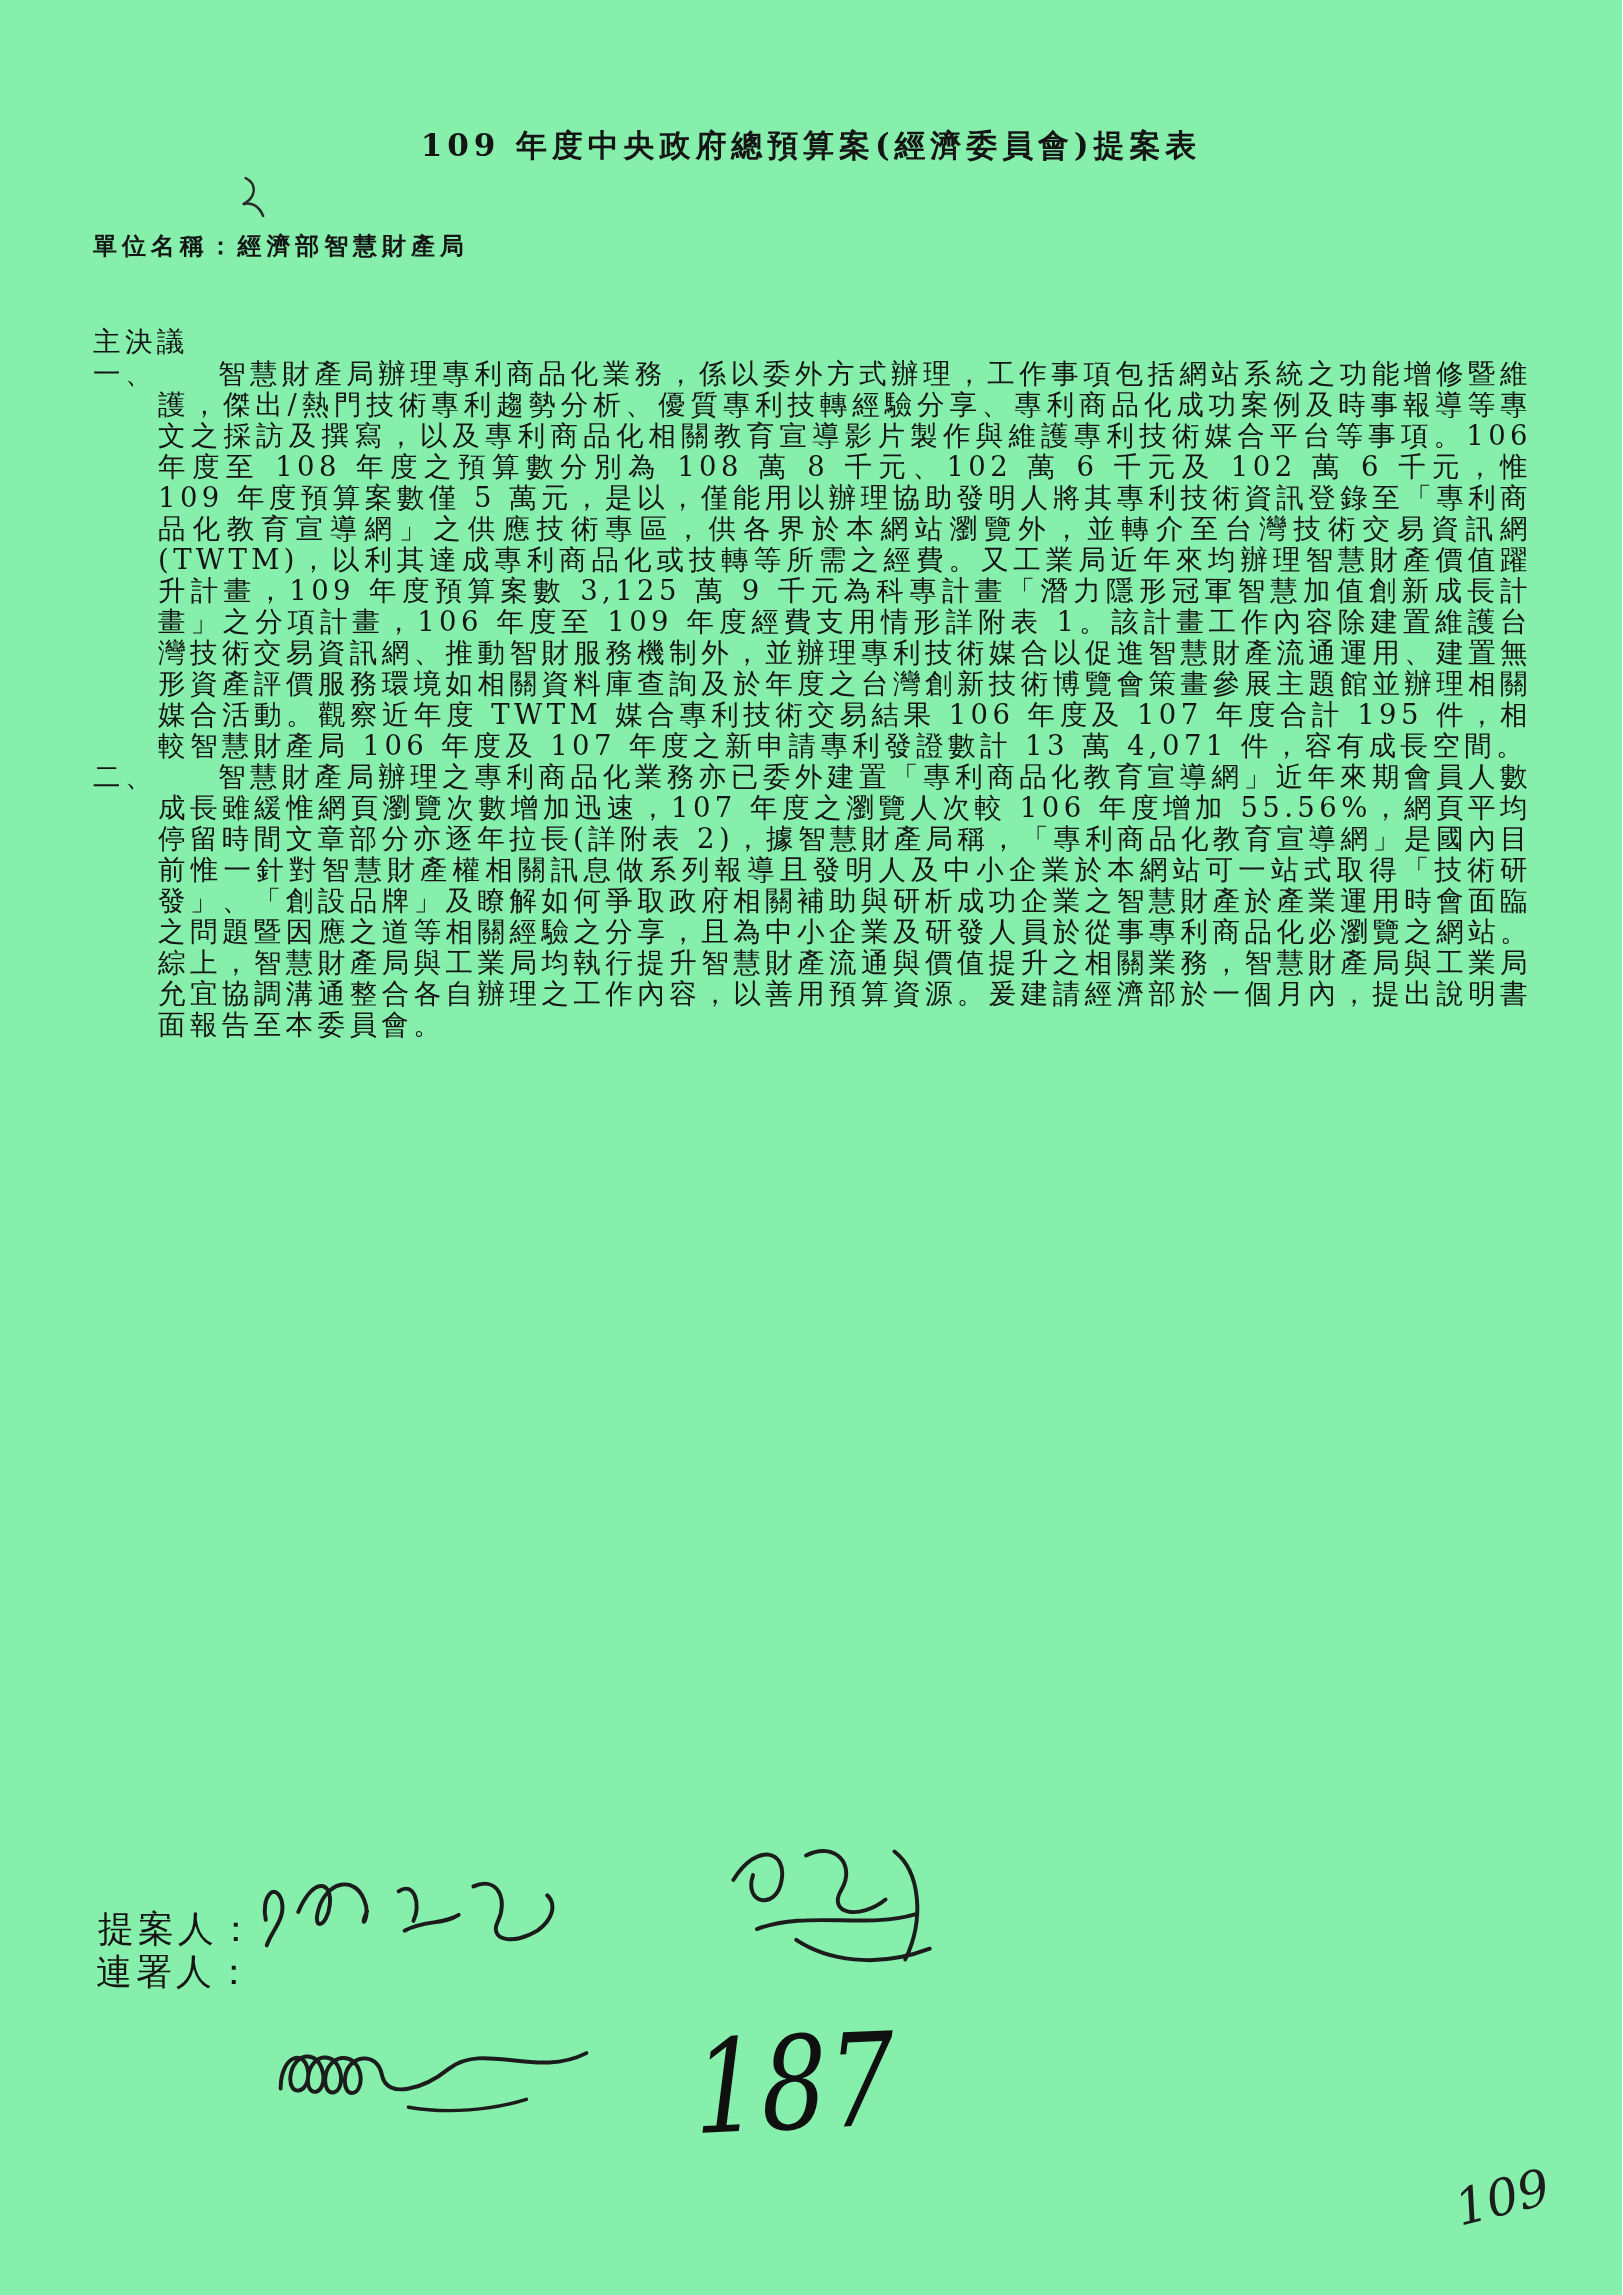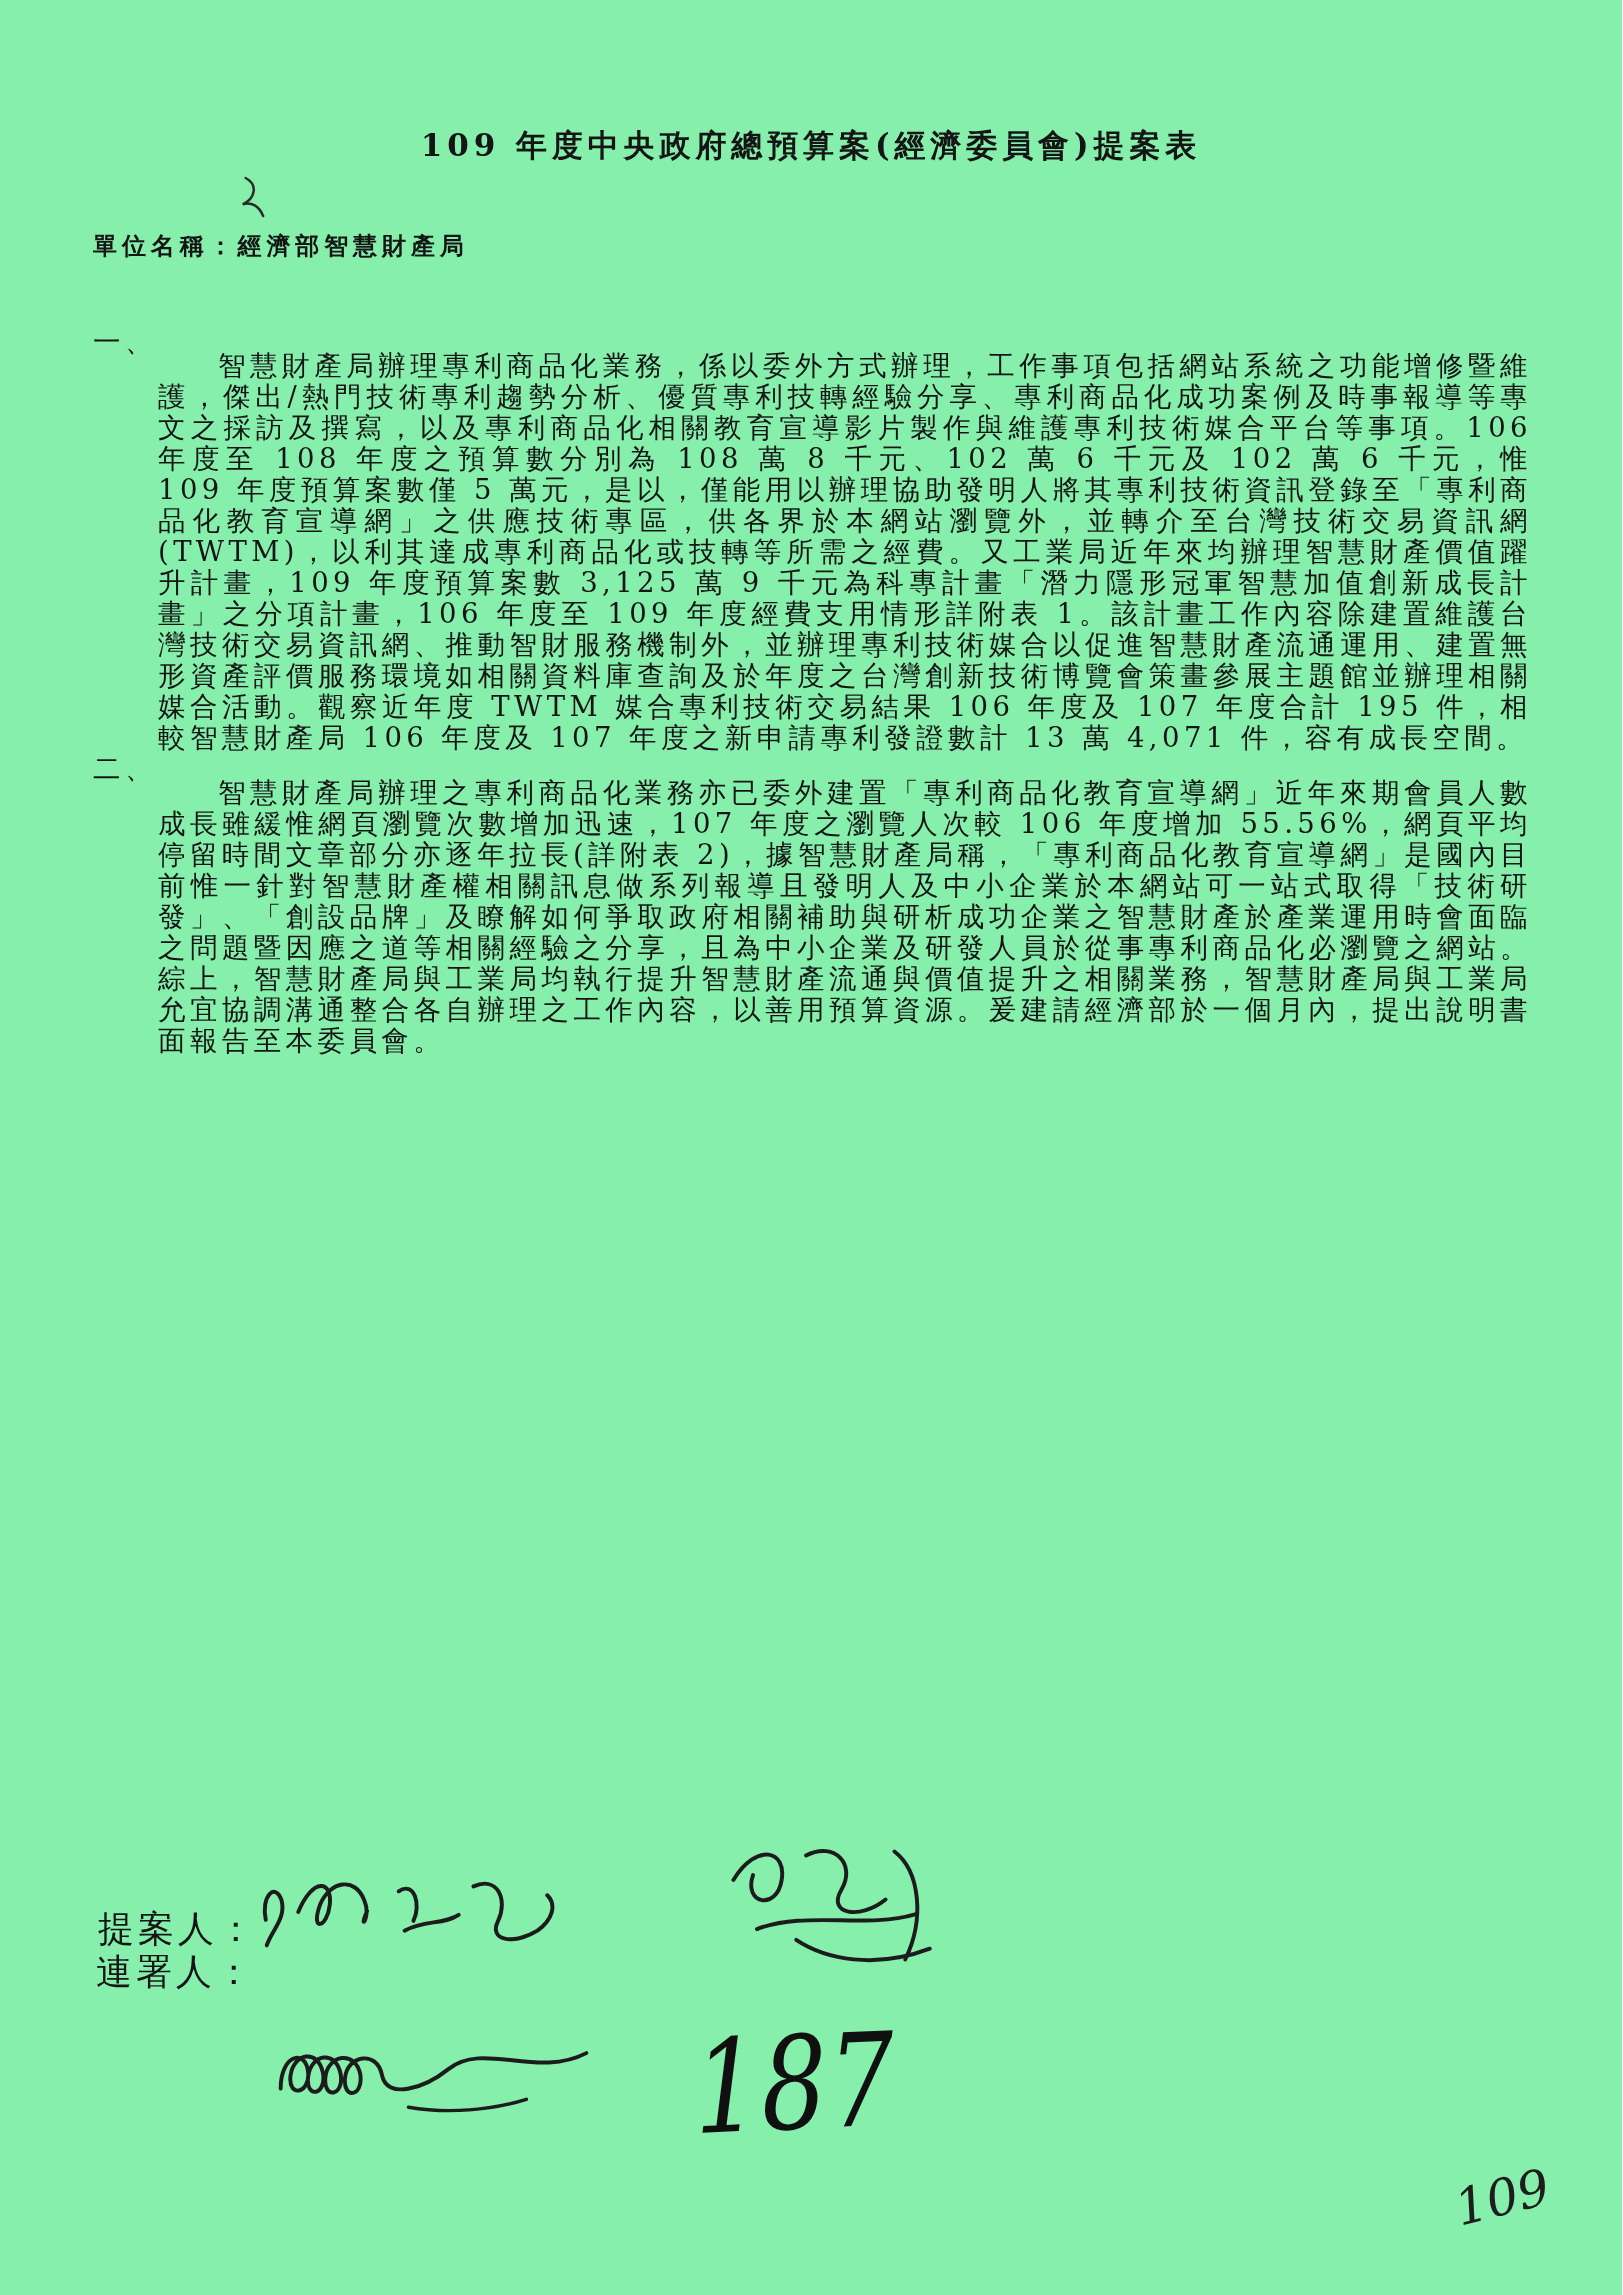--- a/index.html
+++ b/index.html
@@ -54,21 +54,20 @@
     display: flex;
     align-items: flex-start;
   }
   .item-label {
     flex: 0 0 65px;
   }
   .item-text {
     flex: 1;
     text-indent: 60px;
     text-align: justify;
-    margin-top: 24px;
   }
   .sig-label {
     position: absolute;
     font-size: 36px;
     letter-spacing: 3.9px;
     white-space: nowrap;
   }
   .proposer-label { left: 98px; top: 1905px; }
   .cosigner-label { left: 96px; top: 1948px; }
   .sig {
@@ -116,20 +115,21 @@
 
   <svg class="hw-mark" width="39" height="49" viewBox="0 0 80 100">
     <path d="M32,10 C58,24 52,52 26,64 C44,58 60,68 68,88" fill="none" stroke="#2a2a2a" stroke-width="5" stroke-linecap="round"></path>
   </svg>
 
   <div class="doc-title">109 年度中央政府總預算案(經濟委員會)提案表</div>
 
   <div class="unit-name">單位名稱：經濟部智慧財產局</div>
 
   <div class="content">
+    <div class="res-heading">主決議</div>
 
     <div class="res-item">
       <div class="item-label">一、</div>
       <div class="item-text">智慧財產局辦理專利商品化業務，係以委外方式辦理，工作事項包括網站系統之功能增修暨維護，傑出/熱門技術專利趨勢分析、優質專利技轉經驗分享、專利商品化成功案例及時事報導等專文之採訪及撰寫，以及專利商品化相關教育宣導影片製作與維護專利技術媒合平台等事項。106 年度至 108 年度之預算數分別為 108 萬 8 千元、102 萬 6 千元及 102 萬 6 千元，惟 109 年度預算案數僅 5 萬元，是以，僅能用以辦理協助發明人將其專利技術資訊登錄至「專利商品化教育宣導網」之供應技術專區，供各界於本網站瀏覽外，並轉介至台灣技術交易資訊網(TWTM)，以利其達成專利商品化或技轉等所需之經費。又工業局近年來均辦理智慧財產價值躍升計畫，109 年度預算案數 3,125 萬 9 千元為科專計畫「潛力隱形冠軍智慧加值創新成長計畫」之分項計畫，106 年度至 109 年度經費支用情形詳附表 1。該計畫工作內容除建置維護台灣技術交易資訊網、推動智財服務機制外，並辦理專利技術媒合以促進智慧財產流通運用、建置無形資產評價服務環境如相關資料庫查詢及於年度之台灣創新技術博覽會策畫參展主題館並辦理相關媒合活動。觀察近年度 TWTM 媒合專利技術交易結果 106 年度及 107 年度合計 195 件，相較智慧財產局 106 年度及 107 年度之新申請專利發證數計 13 萬 4,071 件，容有成長空間。</div>
     </div>
 
     <div class="res-item">
       <div class="item-label">二、</div>
       <div class="item-text">智慧財產局辦理之專利商品化業務亦已委外建置「專利商品化教育宣導網」近年來期會員人數成長雖緩惟網頁瀏覽次數增加迅速，107 年度之瀏覽人次較 106 年度增加 55.56%，網頁平均停留時間文章部分亦逐年拉長(詳附表 2)，據智慧財產局稱，「專利商品化教育宣導網」是國內目前惟一針對智慧財產權相關訊息做系列報導且發明人及中小企業於本網站可一站式取得「技術研發」、「創設品牌」及瞭解如何爭取政府相關補助與研析成功企業之智慧財產於產業運用時會面臨之問題暨因應之道等相關經驗之分享，且為中小企業及研發人員於從事專利商品化必瀏覽之網站。綜上，智慧財產局與工業局均執行提升智慧財產流通與價值提升之相關業務，智慧財產局與工業局允宜協調溝通整合各自辦理之工作內容，以善用預算資源。爰建請經濟部於一個月內，提出說明書面報告至本委員會。</div>
     </div>

